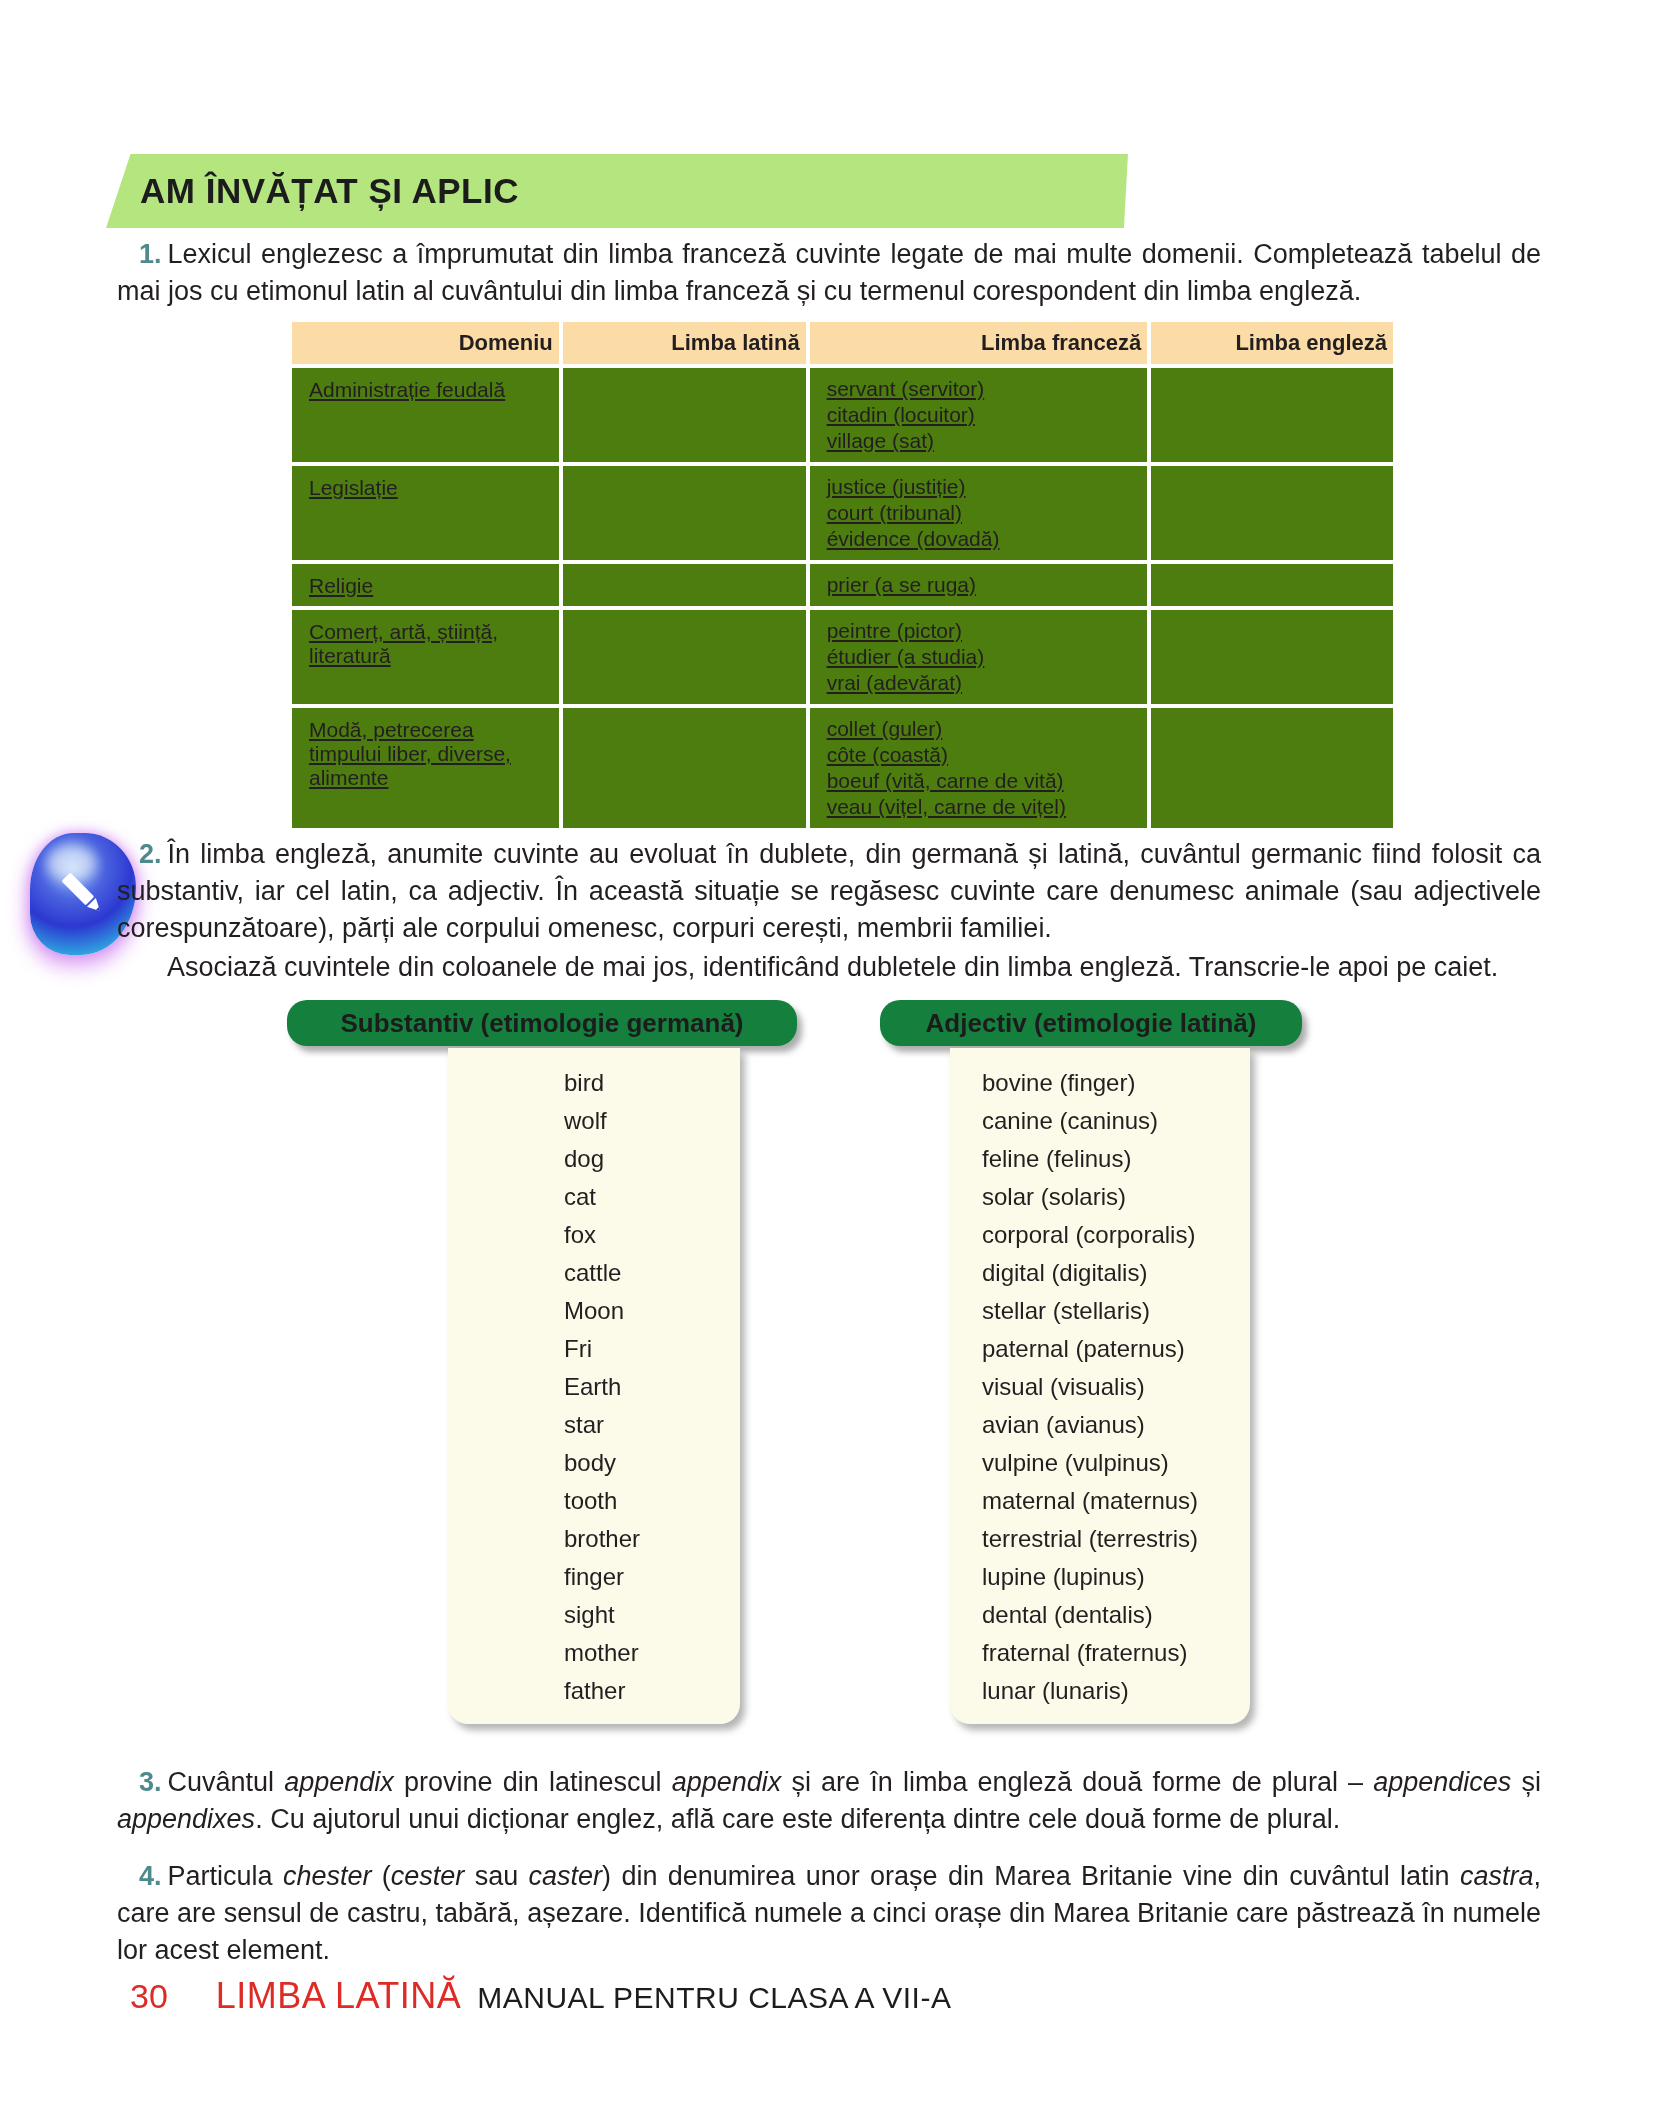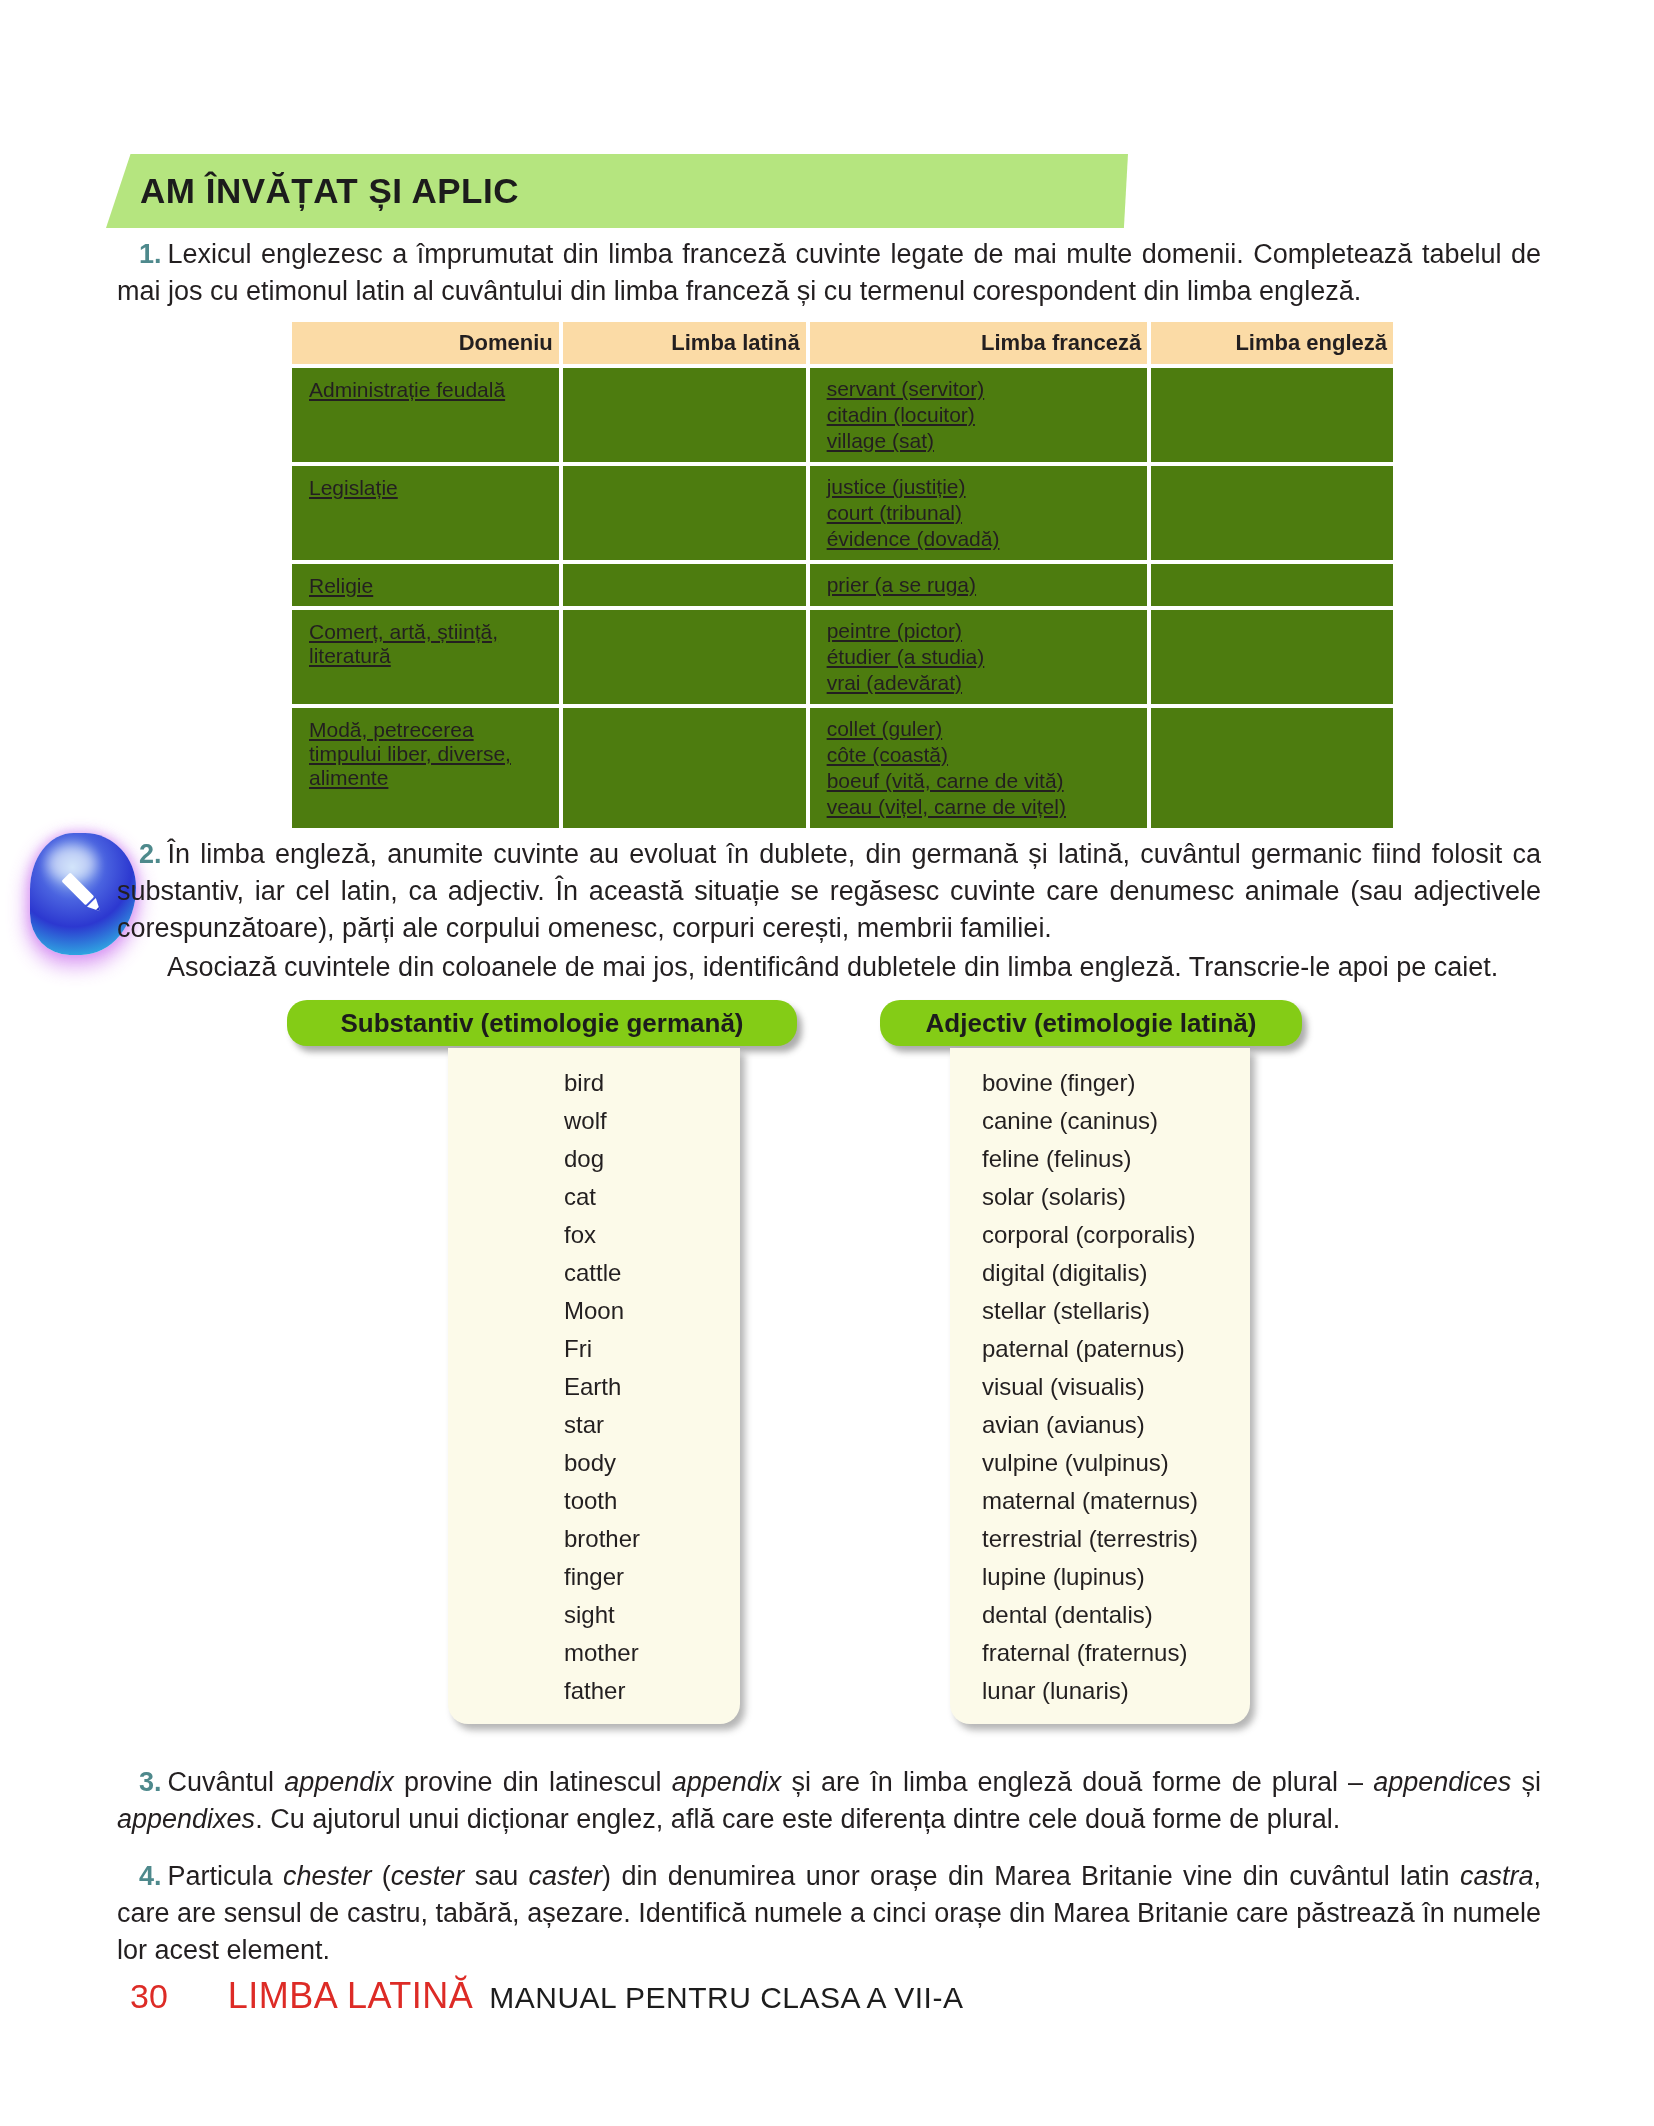--- a/index.html
+++ b/index.html
@@ -75,21 +75,21 @@
   .pencil-badge::before {
     content: ""; position: absolute; left: 16%; top: 10%;
     width: 46%; height: 30%;
     background: rgba(255,255,255,0.55);
     border-radius: 50%; filter: blur(6px);
   }
 
   
   .pill {
     position: absolute; top: 1000px; height: 46px;
-    background: #84cc16;
+    background: #15803d;
     border-radius: 20px;
     box-shadow: 5px 6px 6px rgba(70,70,70,0.45);
     display: flex; align-items: center; justify-content: center;
     font-size: 26px; font-weight: 700; color: #1c1c1c;
   }
   .pill-left  { left: 287px; width: 510px; }
   .pill-right { left: 880px; width: 422px; }
 
   
   .panel {
@@ -102,21 +102,21 @@
   }
   .panel-left  { left: 448px; width: 292px; padding-left: 116px; }
   .panel-right { left: 950px; width: 300px; padding-left: 32px; }
   .panel .word { line-height: 38px; white-space: nowrap; }
 
   
   .footer {
     position: absolute; left: 130px; top: 1975px;
     display: flex; align-items: baseline;
   }
-  .pageno    { color: #dd2b26; font-size: 34px; margin-right: 60px; }
+  .pageno    { color: #dd2b26; font-size: 34px; margin-right: 48px; }
   .booktitle { color: #dd2b26; font-size: 36px; margin-right: 16px; letter-spacing: 0.5px; }
   .booksub   { color: #1d1d1d; font-size: 30px; letter-spacing: 0.5px; }
 </style>
 </head>
 <body>
 
 <div class="page">
 
   <div class="banner">
     <span>AM ÎNVĂȚAT ȘI APLIC</span>

